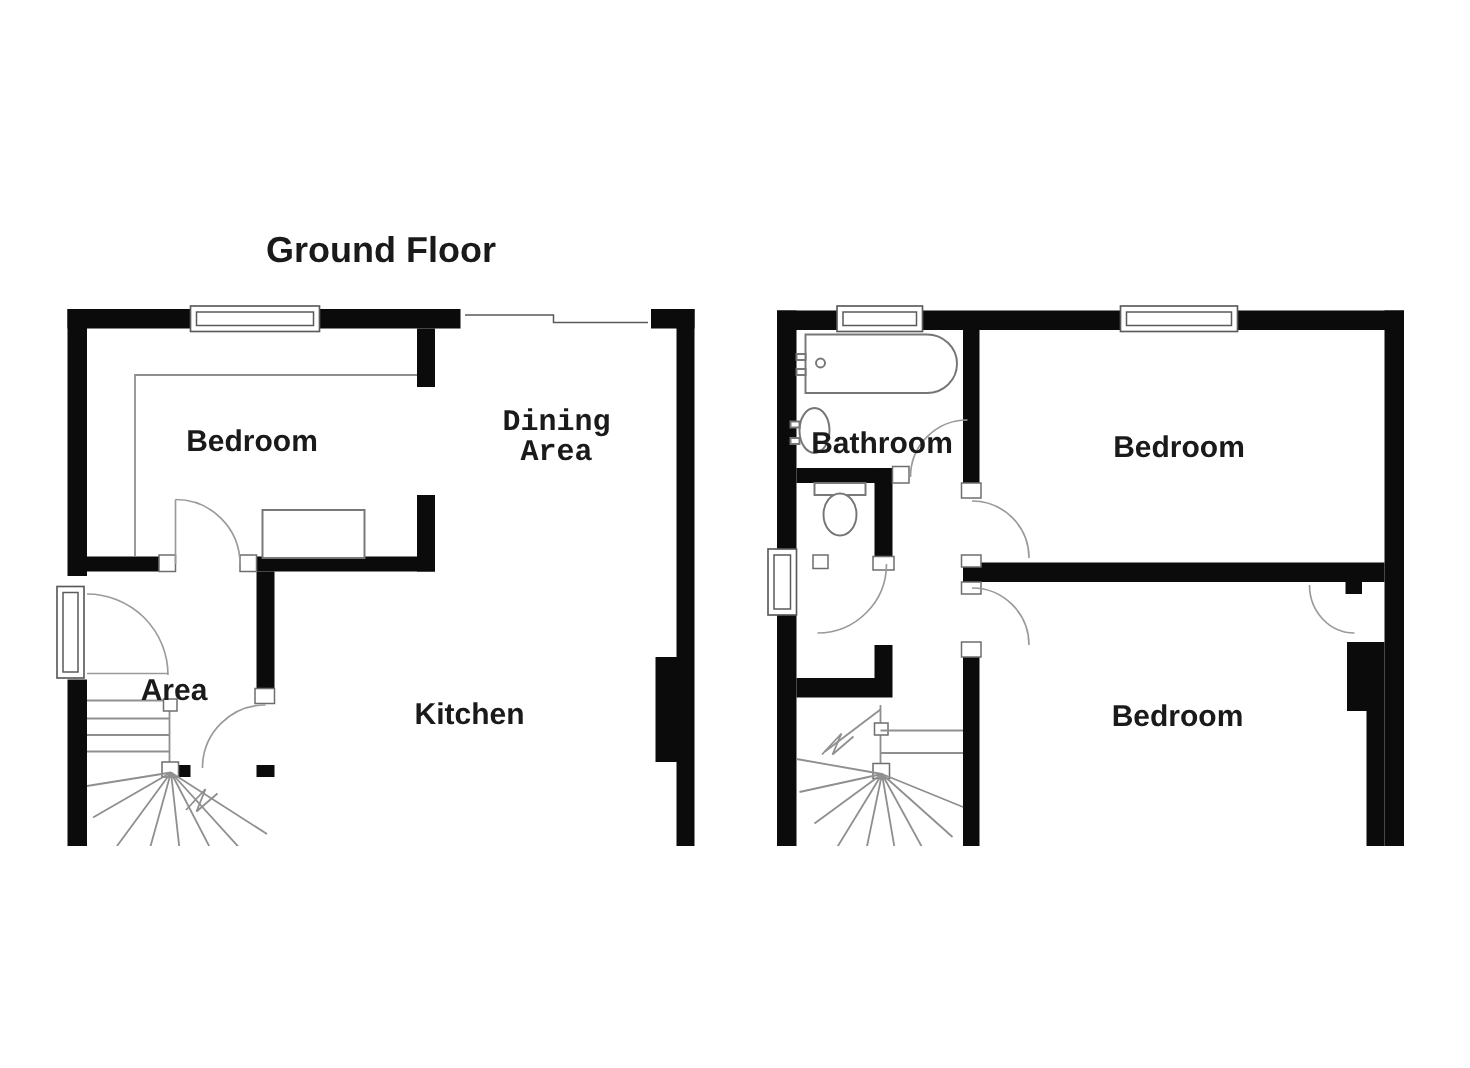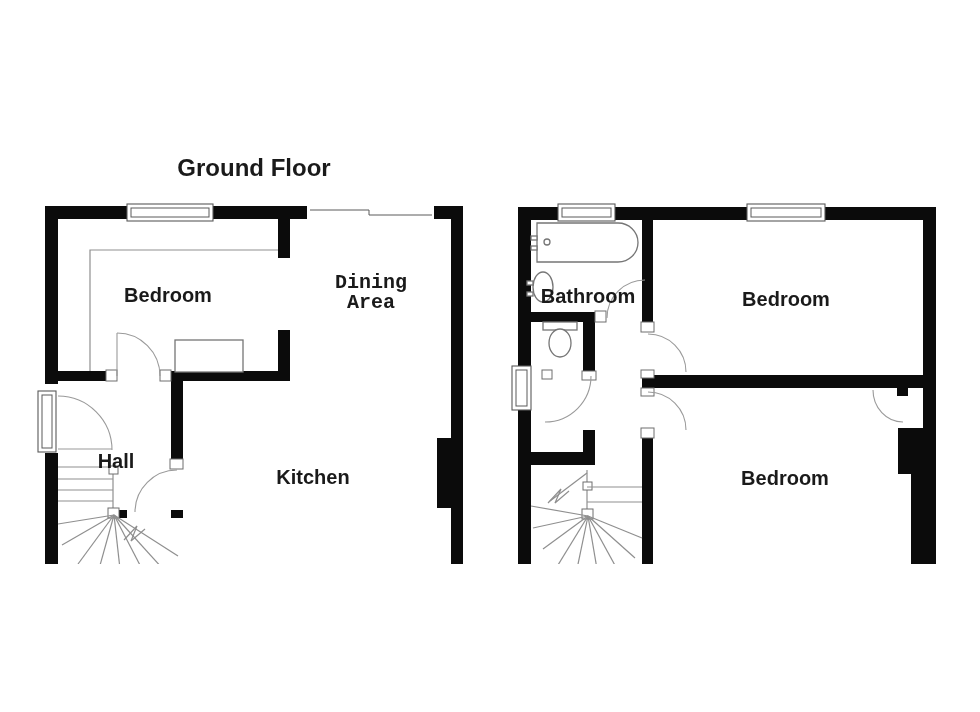--- a/index.html
+++ b/index.html
@@ -29,21 +29,21 @@
 </style>
 </head>
 <body>
 
 <div id="canvas">
 
   <div class="label title" style="left:254px;top:168px;">Ground Floor</div>
 
   <div class="label" style="left:168px;top:295px;">Bedroom</div>
   <div class="label wrap" style="left:371px;top:293px;font-family:Liberation Mono, monospace;">Dining Area</div>
-  <div class="label" style="left:116px;top:461px;">Hall</div>
+  <div class="label" style="left:116px;top:461px;">Area</div>
   <div class="label" style="left:313px;top:477px;">Kitchen</div>
 
   <div class="label" style="left:588px;top:267px;margin-top:29px;">Bathroom</div>
   <div class="label" style="left:786px;top:299px;">Bedroom</div>
   <div class="label" style="left:785px;top:478px;">Bedroom</div>
 
   <svg id="plan-svg" width="980" height="712" viewBox="0 0 980 712">
 
     <g>
 

